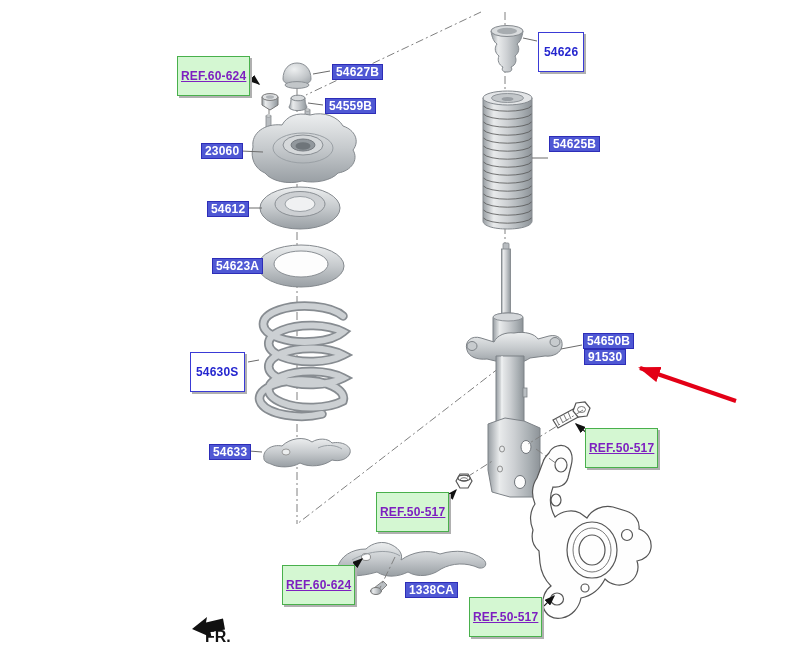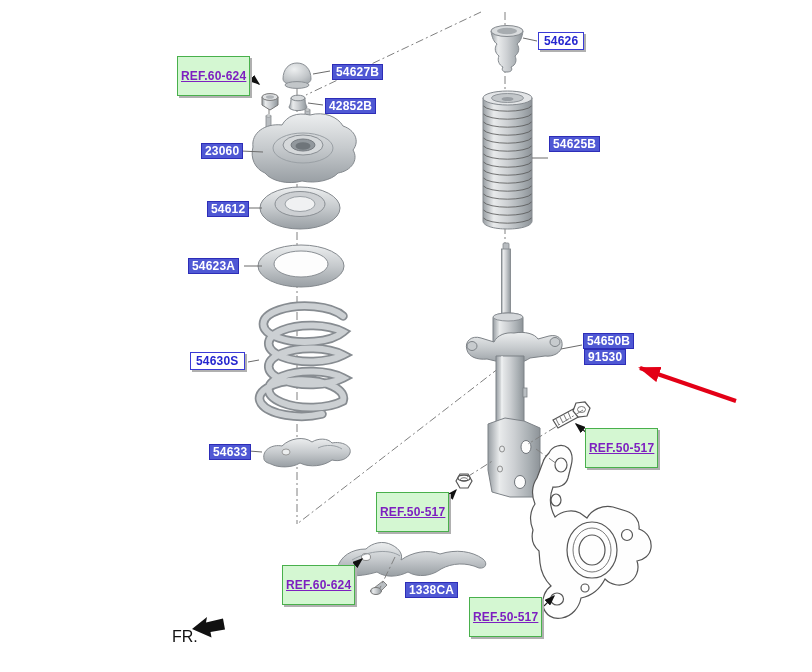--- a/index.html
+++ b/index.html
@@ -4,26 +4,26 @@
 <style>
   html,body{margin:0;padding:0;background:#fff;}
   #stage{position:relative;width:812px;height:672px;background:var(--page-bg,#fff);overflow:hidden;
          font-family:"Liberation Sans",sans-serif;}
   #drawing{position:absolute;left:0;top:0;}
   .lbl{position:absolute;font-weight:bold;font-size:12px;line-height:14px;white-space:nowrap;
        letter-spacing:.2px;cursor:pointer;}
   .hl{background:var(--highlight-bg,#4f58d4);color:var(--highlight-text,#fff);
       border:1px solid var(--highlight-border,#2d2db8);padding:0 3px;}
   .box{background:var(--box-bg,#fff);color:var(--box-text,#2526cf);
-       border:1px solid var(--box-border,#3a3ad6);padding:1px 5px;
+       border:1px solid var(--box-border,#3a3ad6);padding:12px 5px;
        box-shadow:2px 2px 0 var(--shadow,#b0b0b0);}
   .ref{background:var(--ref-bg,#d4f7d2);color:var(--ref-text,#7d1fc0);
        border:1px solid var(--ref-border,#49b04c);padding:12px 3px;text-decoration:underline;
        box-shadow:2px 2px 0 var(--shadow,#b0b0b0);}
-  .fr{position:absolute;font-weight:normal;font-size:16px;color:#111;}
+  .fr{position:absolute;font-weight:bold;font-size:16px;color:#111;margin-left:33px;}
   .dash{stroke:#808080;stroke-width:1;fill:none;stroke-dasharray:8 3 2 3;}
   .leader{stroke:#6b6b6b;stroke-width:1;fill:none;}
   .aleader{stroke:#222;stroke-width:1.1;fill:none;}
   .lineart{fill:#fefefe;stroke:#555;stroke-width:1.2;}
   .thin{stroke:#555;stroke-width:.8;fill:none;}
   .redline{stroke:var(--red-arrow,#e30016);stroke-width:4;fill:none;}
 </style>
 </head>
 <body>
 
@@ -248,24 +248,24 @@
     </marker>
   </defs>
 
   <path class="redline" d="M736,401 L640,368" marker-end="url(#mRed)"></path>
 
   <polygon points="192,629 207,617 206,622.5 223,618.5 225,629.5 210.5,632 211.5,637.5" fill="#111"></polygon>
 </svg>
 
 <div class="lbl ref" style="left:177px;top:56px">REF.60-624</div>
 <div class="lbl hl" style="left:332px;top:64px">54627B</div>
-<div class="lbl hl" style="left:325px;top:98px">42852B</div>
+<div class="lbl hl" style="left:325px;top:98px">54559B</div>
 <div class="lbl hl" style="left:201px;top:143px">23060</div>
 <div class="lbl hl" style="left:207px;top:201px">54612</div>
-<div class="lbl hl" style="left:188px;top:258px">54623A</div>
+<div class="lbl hl" style="left:212px;top:258px">54623A</div>
 <div class="lbl box" style="left:190px;top:352px">54630S</div>
 <div class="lbl hl" style="left:209px;top:444px">54633</div>
 <div class="lbl box" style="left:538px;top:32px">54626</div>
 <div class="lbl hl" style="left:549px;top:136px">54625B</div>
 <div class="lbl hl" style="left:583px;top:333px">54650B</div>
 <div class="lbl hl" style="left:584px;top:349px">91530</div>
 <div class="lbl ref" style="left:585px;top:428px">REF.50-517</div>
 <div class="lbl ref" style="left:376px;top:492px">REF.50-517</div>
 <div class="lbl ref" style="left:282px;top:565px">REF.60-624</div>
 <div class="lbl hl" style="left:405px;top:582px">1338CA</div>

